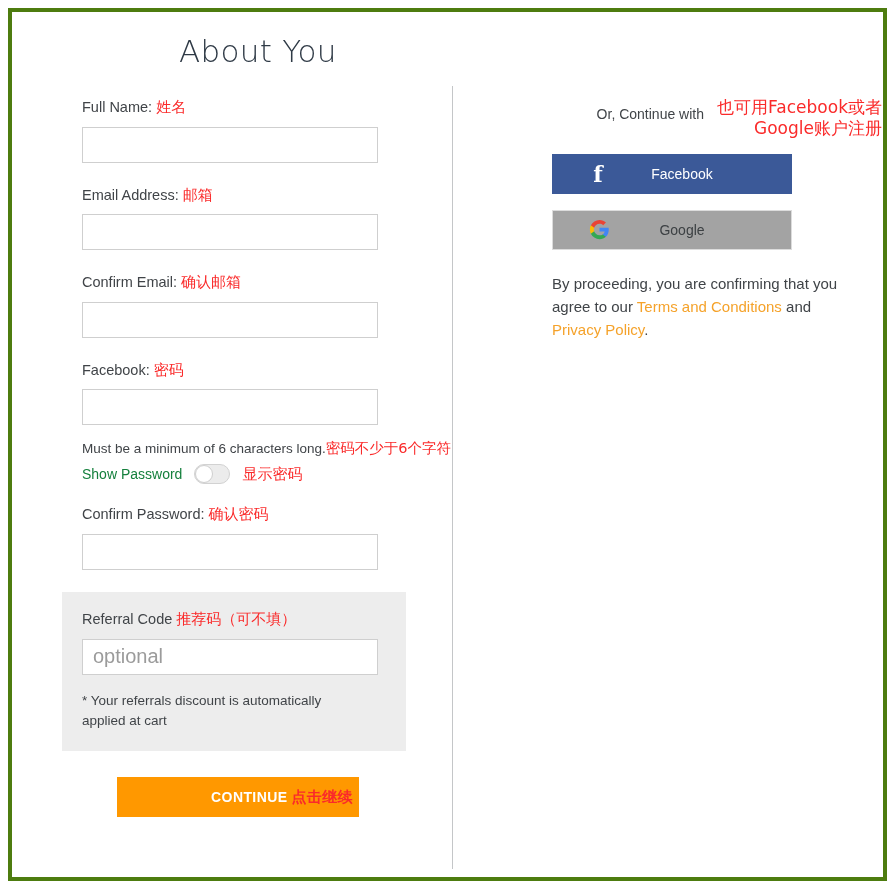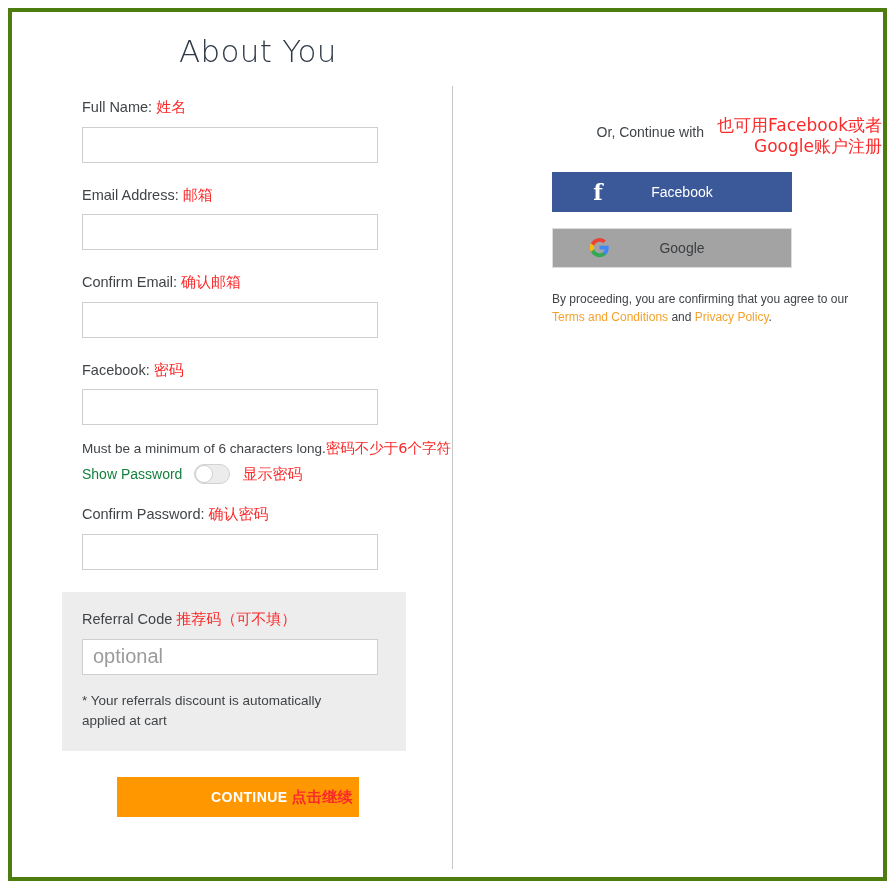--- a/index.html
+++ b/index.html
@@ -165,21 +165,21 @@
     font-weight: bold;
     font-size: 15px;
     margin-left: 4px;
     vertical-align: baseline;
   }
 
   
   .right-col {
     position: absolute;
     left: 540px;
-    top: 103px;
+    top: 85px;
     width: 330px;
   }
 
   .or-row {
     display: flex;
     align-items: flex-start;
     justify-content: flex-end;
     margin-bottom: 14px;
     min-height: 42px;
   }
@@ -233,21 +233,21 @@
   .fb-glyph {
     font-family: "DejaVu Serif", serif;
     font-weight: bold;
     font-size: 22px;
     color: #ffffff;
     line-height: 1;
   }
 
   .terms {
     margin-top: 22px;
-    font-size: 12px;
+    font-size: 15px;
     color: #404448;
     line-height: 1.55;
     width: 312px;
   }
   .terms a {
     color: #f5a22a;
     text-decoration: none;
   }
 </style>
 </head>

